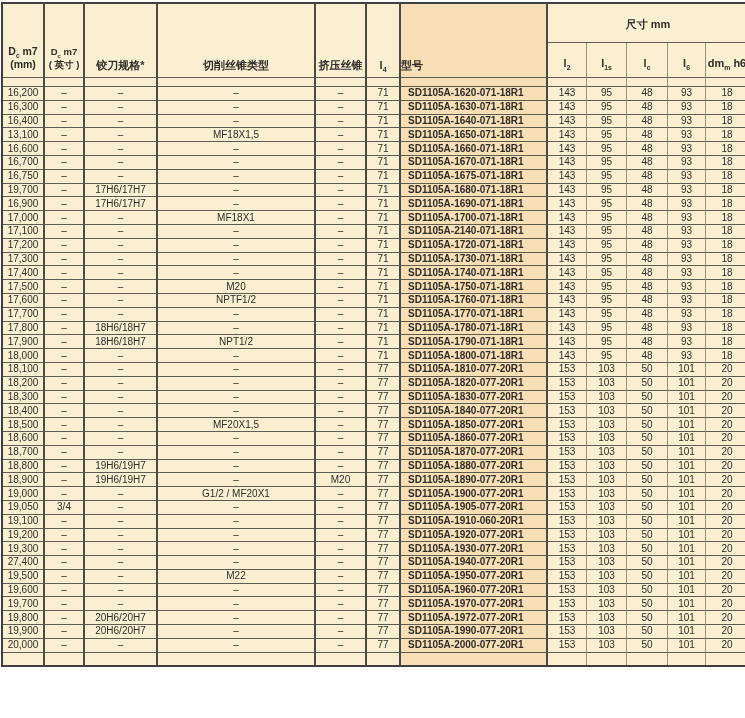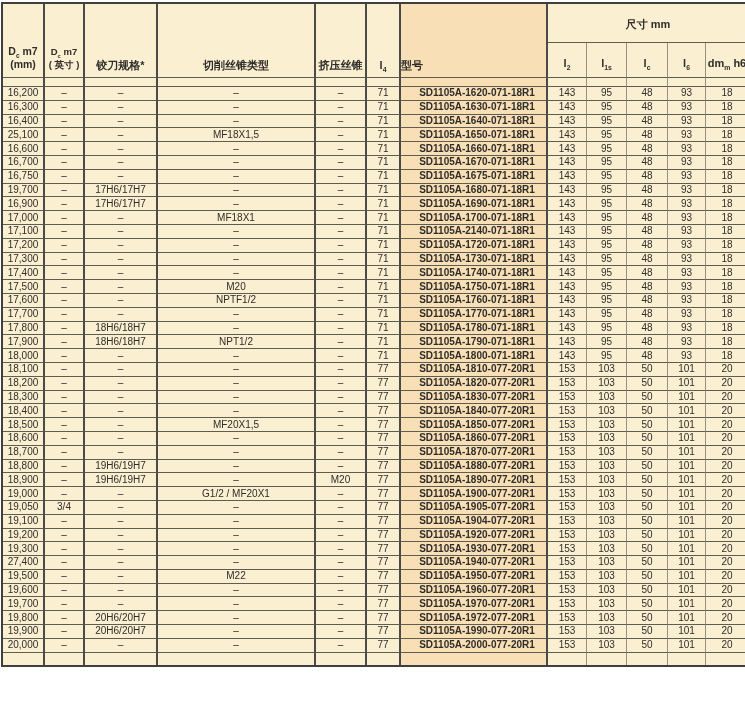--- a/index.html
+++ b/index.html
@@ -38,21 +38,21 @@
   th.h-dc{font-size:10.5px;line-height:1.25;}
   th.h-dc-small{font-size:9.5px;line-height:1.3;}
   th.h-group{height:39px;padding-bottom:12px;vertical-align:bottom;}
   th.h-sub{height:35px;padding-bottom:8px;}
   th.h-model{text-align:left;background:var(--model-bg);}
   sub{font-size:0.62em;line-height:0;}
   tbody td{
     height:13.8px;font-size:10px;text-align:center;vertical-align:middle;
   }
   tbody td.model{
-    background:var(--model-bg);text-align:center;padding-left:7px;
+    background:var(--model-bg);text-align:left;padding-left:7px;
     font-weight:bold;
   }
   tr.spacer-row td{height:9px;}
   tr.empty-row td{height:12px;border-bottom:none;}
   
   col.c0{width:42px}col.c1{width:40px}col.c2{width:73px}col.c3{width:158px}
   col.c4{width:51px}col.c5{width:34px}col.c6{width:147px}col.c7{width:39px}
   col.c8{width:40px}col.c9{width:41px}col.c10{width:38px}col.c11{width:42px}
 </style>
 </head>
@@ -162,21 +162,21 @@
           <td class="maj">–</td>
           <td class="maj">71</td>
           <td class="maj model">SD1105A-1640-071-18R1</td>
           <td class="">143</td>
           <td class="">95</td>
           <td class="">48</td>
           <td class="">93</td>
           <td class="last">18</td>
         </tr>
         <tr>
-          <td class="maj">25,100</td>
+          <td class="maj">13,100</td>
           <td class="maj">–</td>
           <td class="maj">–</td>
           <td class="maj">MF18X1,5</td>
           <td class="maj">–</td>
           <td class="maj">71</td>
           <td class="maj model">SD1105A-1650-071-18R1</td>
           <td class="">143</td>
           <td class="">95</td>
           <td class="">48</td>
           <td class="">93</td>
@@ -560,21 +560,21 @@
           <td class="">101</td>
           <td class="last">20</td>
         </tr>
         <tr>
           <td class="maj">19,100</td>
           <td class="maj">–</td>
           <td class="maj">–</td>
           <td class="maj">–</td>
           <td class="maj">–</td>
           <td class="maj">77</td>
-          <td class="maj model">SD1105A-1904-077-20R1</td>
+          <td class="maj model">SD1105A-1910-060-20R1</td>
           <td class="">153</td>
           <td class="">103</td>
           <td class="">50</td>
           <td class="">101</td>
           <td class="last">20</td>
         </tr>
         <tr>
           <td class="maj">19,200</td>
           <td class="maj">–</td>
           <td class="maj">–</td>

